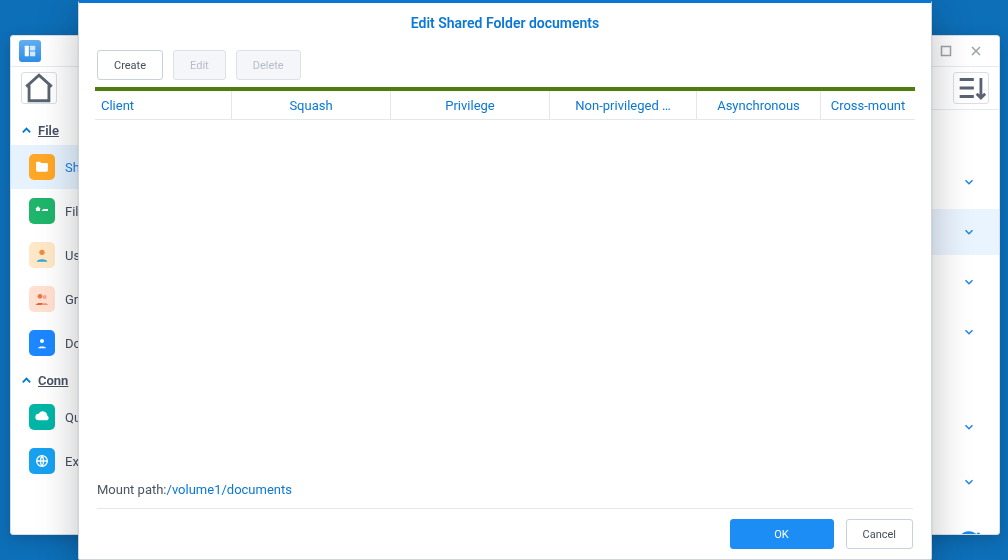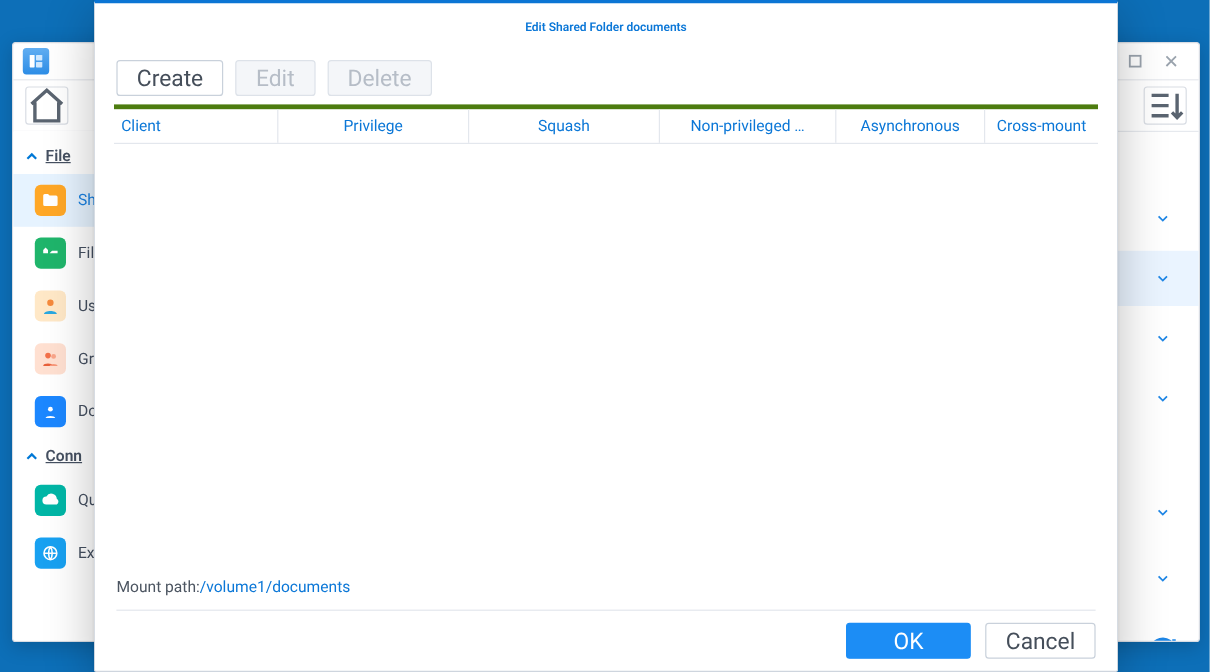--- a/index.html
+++ b/index.html
@@ -165,21 +165,21 @@
     box-shadow: 0 10px 40px rgba(0,0,0,0.25), 0 0 0 1px rgba(0,0,0,0.03);
     display:flex;
     flex-direction:column;
   }
 
   .modal-title {
     height: 40px;
     display:flex;align-items:center;justify-content:center;
     color:#0b77d7;
     font-weight:600;
-    font-size:10px;
+    font-size:14px;
   }
 
   .modal-tabs {
     height: 30px;
     display:flex;
     margin: 0 18px;
     border-bottom:1px solid #e3e7ed;
   }
   .modal-tab {
     height:30px;
@@ -213,21 +213,21 @@
     gap:10px;
   }
   .btn {
     height:28px;
     padding: 0 16px;
     border:1px solid #c9d1db;
     background:#fff;
     color:#454e5a;
     border-radius:3px;
     display:flex;align-items:center;justify-content:center;
-    font-size:19px;
+    font-size:11px;
   }
   .btn.disabled {
     background:#f4f6f9;
     color:#b6bdc7;
     border-color:#dde2e9;
   }
   .btn.primary {
     background:#1c8df5;
     border-color:#1c8df5;
     color:#fff;
@@ -475,22 +475,22 @@
 
     <div class="modal-toolbar">
       <div class="btn">Create</div>
       <div class="btn disabled">Edit</div>
       <div class="btn disabled">Delete</div>
     </div>
 
     <div class="modal-table-wrap">
       <div class="modal-table-head">
         <div class="th" style="width:126px">Client</div>
+        <div class="th" style="width:150px">Squash</div>
         <div class="th" style="width:150px">Privilege</div>
-        <div class="th" style="width:150px">Squash</div>
         <div class="th" style="width:138px">Non-privileged …</div>
         <div class="th" style="width:115px">Asynchronous</div>
         <div class="th" style="flex:1">Cross-mount</div>
       </div>
 
     </div>
 
     <div class="modal-footer-info">
       <span>Mount path:</span>
       <span class="path">/volume1/documents</span>

